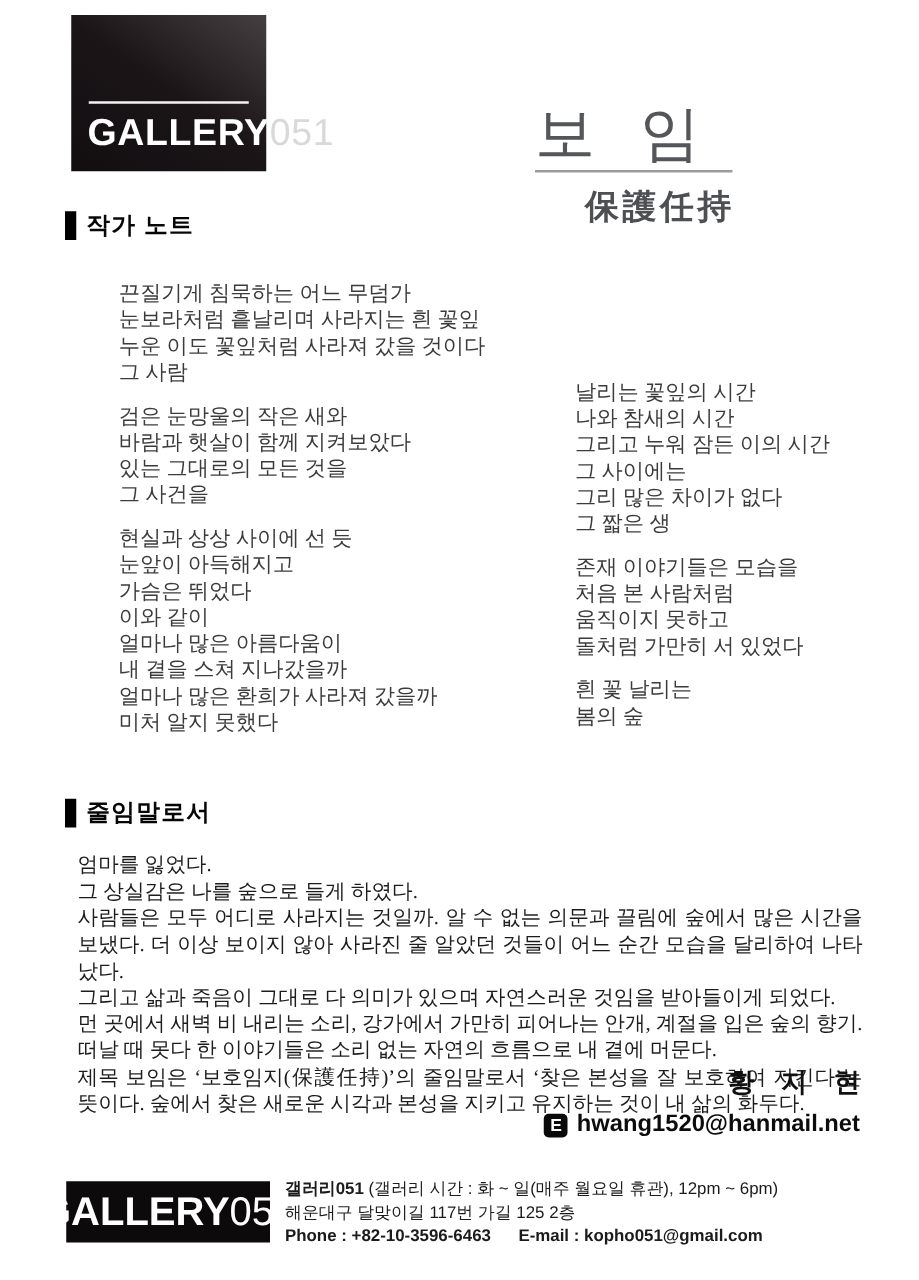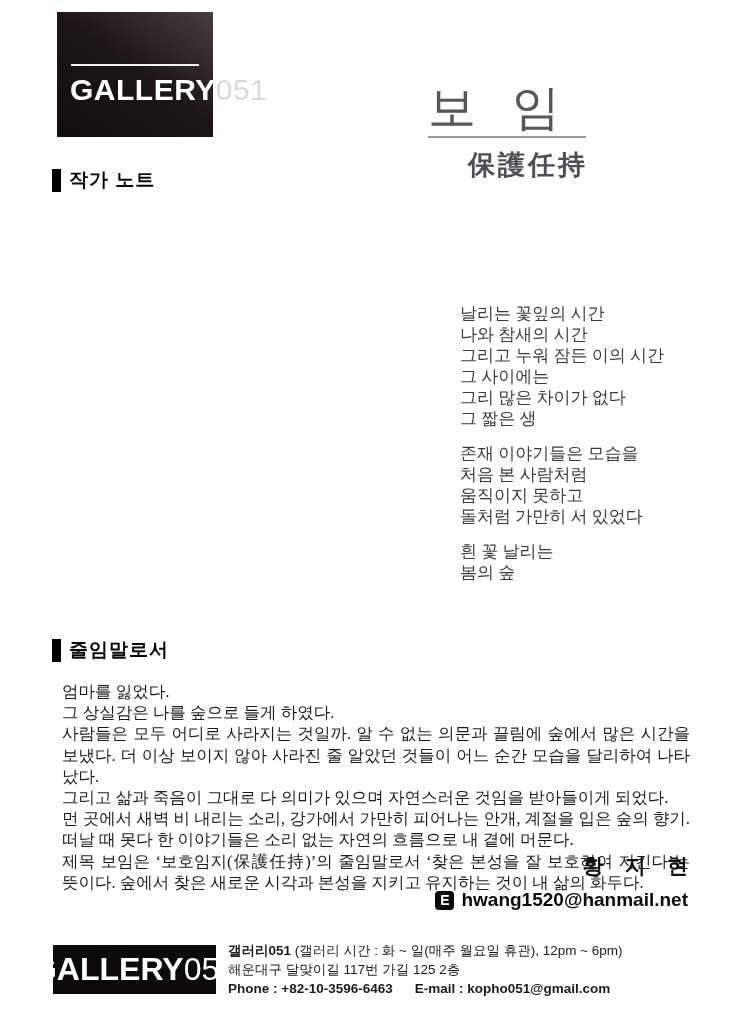--- a/index.html
+++ b/index.html
@@ -12,21 +12,21 @@
 
   
   .logo-box {
     position:absolute; left:57px; top:12px; width:156px; height:125px;
     background:linear-gradient(215deg, #453f41 0%, #1b1518 48%, #120e10 100%);
     display:flex; flex-direction:column; justify-content:flex-end;
   }
   .logo-rule { height:2px; background:#f2f2f2; margin:0 14px; }
   .logo-text {
     color:#ffffff; font-size:30px; font-weight:bold;
-    padding:7px 12px 30px 13px; letter-spacing:0.5px; white-space:nowrap;
+    padding:7px 12px 13px 13px; letter-spacing:0.5px; white-space:nowrap;
   }
   .logo-text .num { font-weight:normal; color:#d9d9d9; }
 
   
   .title-block { position:absolute; left:428px; top:80px; width:160px; }
   .title-kr {
     font-family:"Liberation Serif", serif; font-size:48px; line-height:1.15;
     color:#55565a; letter-spacing:12px; white-space:nowrap;
   }
   .title-rule { width:158px; border-bottom:2px solid #9b9b9b; margin-top:1px; }
@@ -96,20 +96,38 @@
     <div class="title-kr">보 임</div>
     <div class="title-rule"></div>
     <div class="title-hanja">保護任持</div>
   </div>
 
   <div class="section-head" id="note-head">
     <span class="bar"></span>
     <span class="label">작가 노트</span>
   </div>
 
+  <div class="poem-col" id="poem-left">
+    <div class="stanza">끈질기게 침묵하는 어느 무덤가
+눈보라처럼 흩날리며 사라지는 흰 꽃잎
+누운 이도 꽃잎처럼 사라져 갔을 것이다
+그 사람</div>
+    <div class="stanza">검은 눈망울의 작은 새와
+바람과 햇살이 함께 지켜보았다
+있는 그대로의 모든 것을
+그 사건을</div>
+    <div class="stanza">현실과 상상 사이에 선 듯
+눈앞이 아득해지고
+가슴은 뛰었다
+이와 같이
+얼마나 많은 아름다움이
+내 곁을 스쳐 지나갔을까
+얼마나 많은 환희가 사라져 갔을까
+미처 알지 못했다</div>
+  </div>
 
   <div class="poem-col" id="poem-right">
     <div class="stanza">날리는 꽃잎의 시간
 나와 참새의 시간
 그리고 누워 잠든 이의 시간
 그 사이에는
 그리 많은 차이가 없다
 그 짧은 생</div>
     <div class="stanza">존재 이야기들은 모습을
 처음 본 사람처럼

